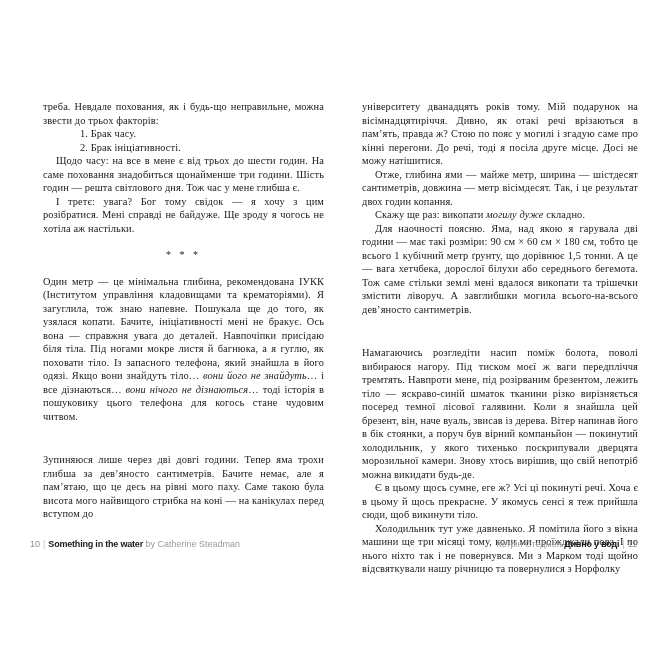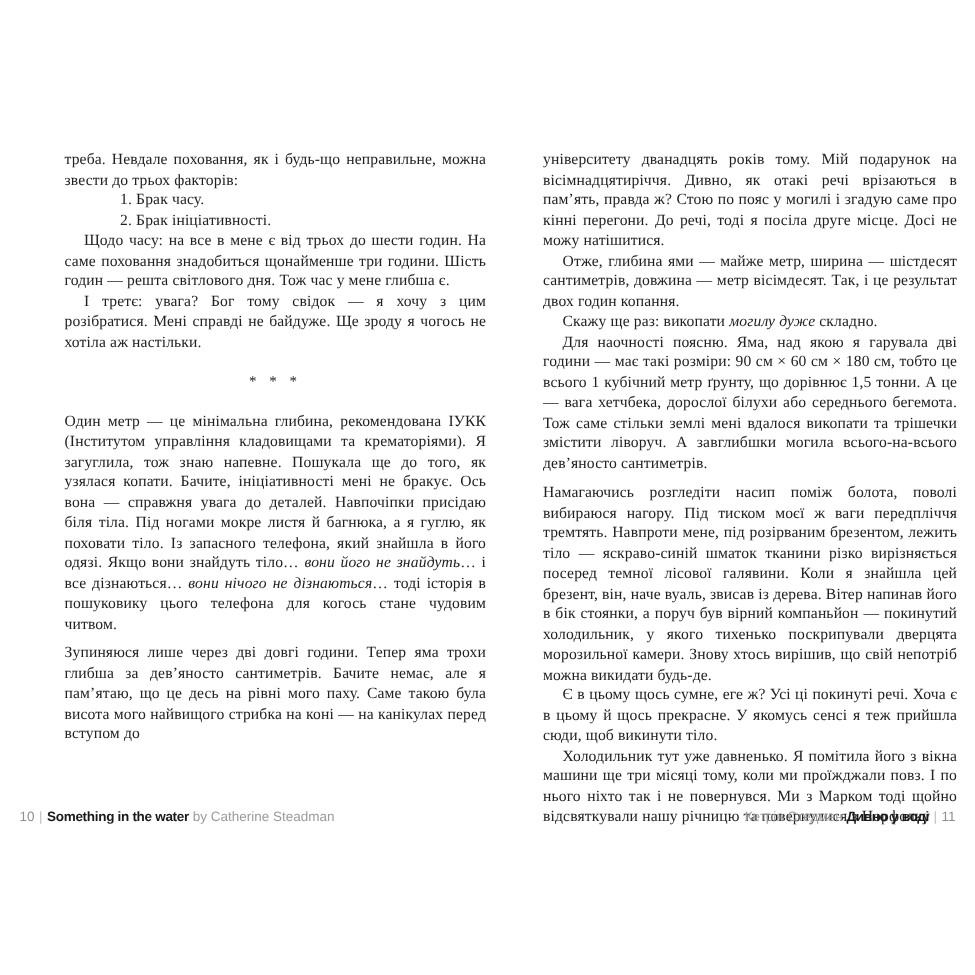--- a/index.html
+++ b/index.html
@@ -24,40 +24,40 @@
     font-size: 10.4px;
     line-height: 13.5px;
     text-align: justify;
     letter-spacing: 0.1px;
   }
   .left-col  { left: 43px;  width: 281px; }
   .right-col { left: 362px; width: 276px; }
 
   .page-col p { margin: 0; }
   .page-col p.indent { text-indent: 13px; }
-  .page-col p.gap-before { margin-top: 6px; }
+  .page-col p.gap-before { margin-top: 30px; }
   .page-col p.list-item { margin-left: 37px; text-align: left; }
   .page-col em { font-style: italic; }
   .separator {
     text-align: center;
     margin: 13px 0 13px 0;
     letter-spacing: 3px;
     font-size: 10px;
   }
 
   .footer {
     position: absolute;
     top: 539px;
     font-family: "Liberation Sans", "DejaVu Sans", sans-serif;
     font-size: 9px;
     line-height: 11px;
     color: #8f8f8f;
     white-space: nowrap;
   }
-  .footer-left  { left: 13px; }
+  .footer-left  { left: 30px; }
   .footer-right { right: 13px; text-align: right; }
   .footer .bar   { color: #bdbdbd; padding: 0 3px; font-weight: 300; }
   .footer .title { color: #1a1a1a; font-weight: bold; letter-spacing: -0.2px; }
   .footer .muted { color: #9b9b9b; }
   .footer .pg    { color: #8f8f8f; }
 </style>
 </head>
 <body>
 
 <div class="spread">

